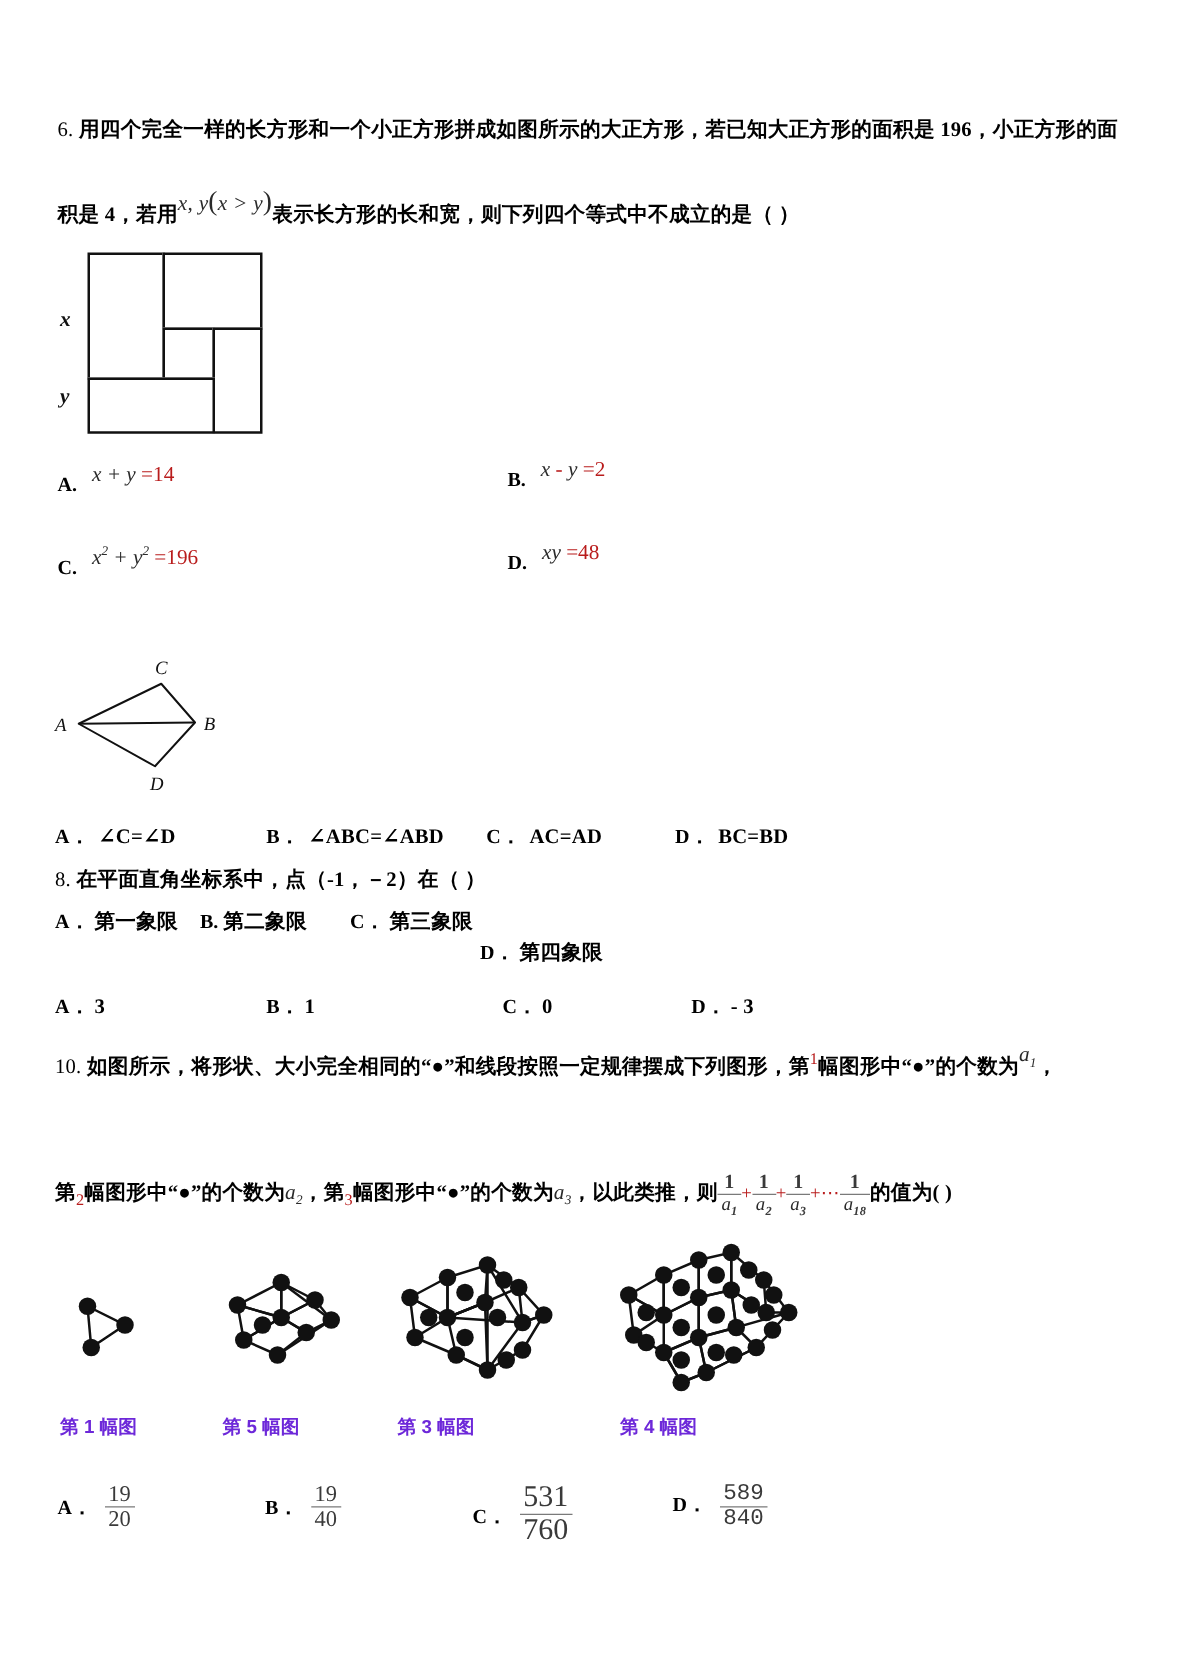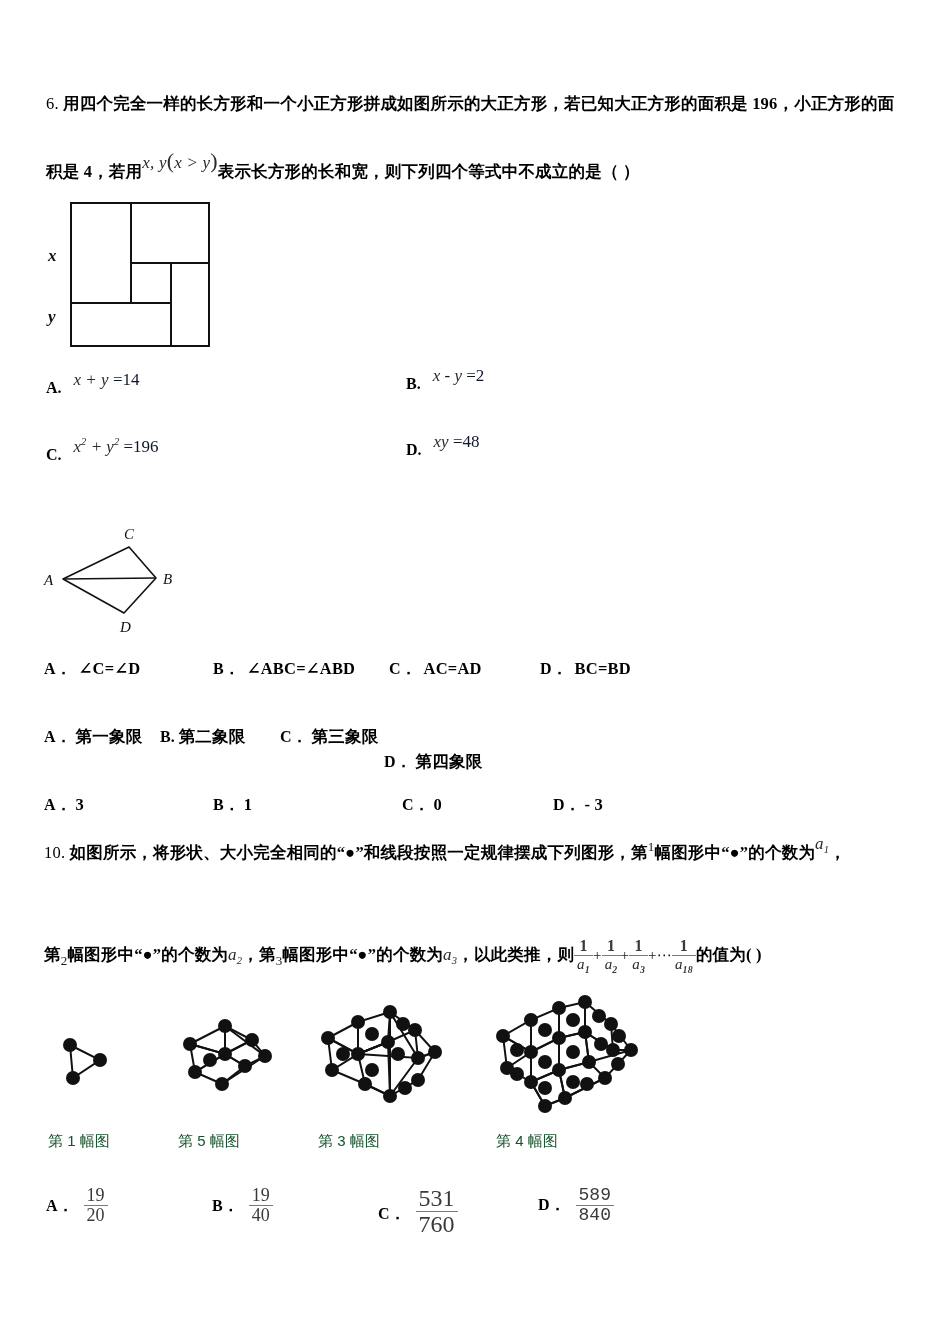--- a/index.html
+++ b/index.html
@@ -46,21 +46,21 @@
     font-style: italic;
     font-size: 17px;
     font-weight: normal;
     color: #2a2a2a;
   }
   .mathup {
     font-family: "Liberation Serif", "DejaVu Serif", serif;
     font-style: normal;
     font-size: 17px;
     font-weight: normal;
-    color: #0f172a;
+    color: #b91c1c;
   }
   sup.sm { font-size: 0.62em; vertical-align: super; font-style: italic;}
   sub.sm { font-size: 0.62em; vertical-align: sub; font-style: italic;}
 
   
   .frac {
     display: inline-block;
     vertical-align: -0.55em;
     text-align: center;
     font-style: normal;
@@ -94,22 +94,22 @@
     font-size: 15px;
     fill: #111;
   }
 
   
   .dotfig { position: absolute; }
   .caption {
     position: absolute;
     font-family: "Liberation Sans", "DejaVu Sans", sans-serif;
     font-size: 15px;
-    font-weight: normal;
-    color: #14532d;
+    font-weight: bold;
+    color: #6d28d9;
     white-space: nowrap;
   }
 </style>
 </head>
 <body>
 
 <div class="page">
 
   <div class="abs qline" style="left:46px; top:94px;">
     <span class="qnum">6.</span>
@@ -170,20 +170,24 @@
   </div>
   <div class="optrow" style="left:389px; top:659px;">
     <span class="opt-letter">C．</span>
     <span class="qline" style="margin-left:3px;">AC=AD</span>
   </div>
   <div class="optrow" style="left:540px; top:659px;">
     <span class="opt-letter">D．</span>
     <span class="qline" style="margin-left:3px;">BC=BD</span>
   </div>
 
+  <div class="abs qline" style="left:44px; top:694px;">
+    <span class="qnum">8.</span>
+    <span>在平面直角坐标系中，点（-1，－2）在（      ）</span>
+  </div>
   <div class="optrow" style="left:44px; top:727px;">
     <span class="opt-letter">A．</span>
     <span class="qline">第一象限</span>
   </div>
   <div class="optrow" style="left:160px; top:727px;">
     <span class="opt-letter">B.</span>
     <span class="qline">第二象限</span>
   </div>
   <div class="optrow" style="left:280px; top:727px;">
     <span class="opt-letter">C．</span>

